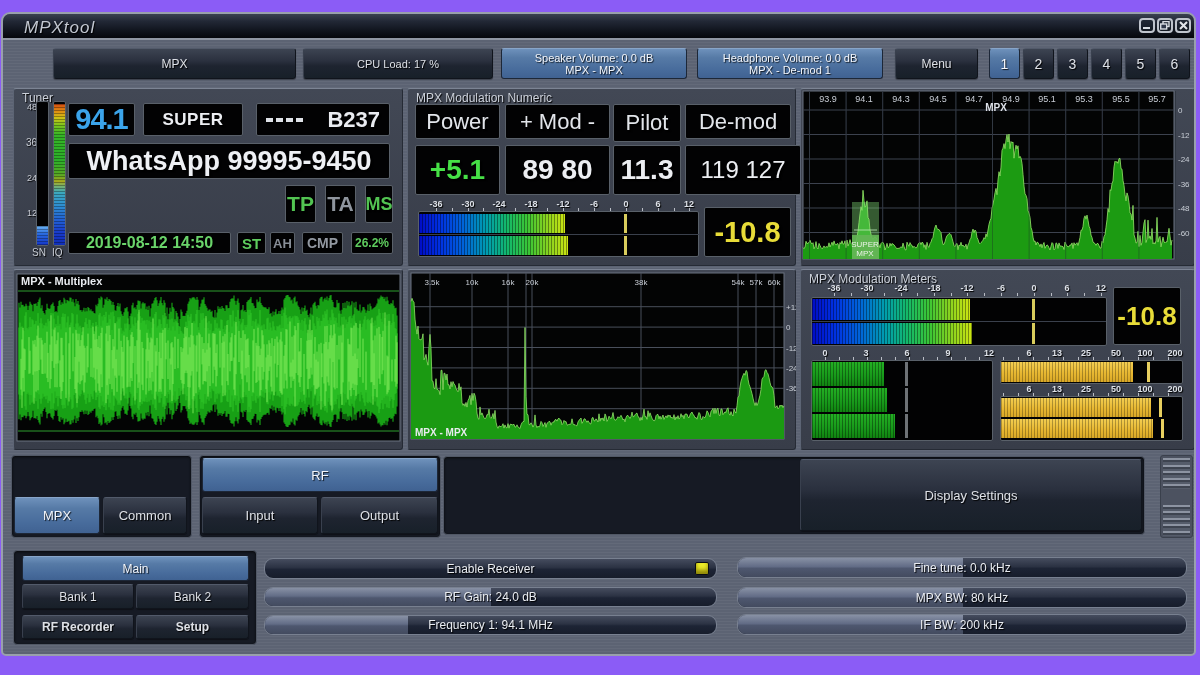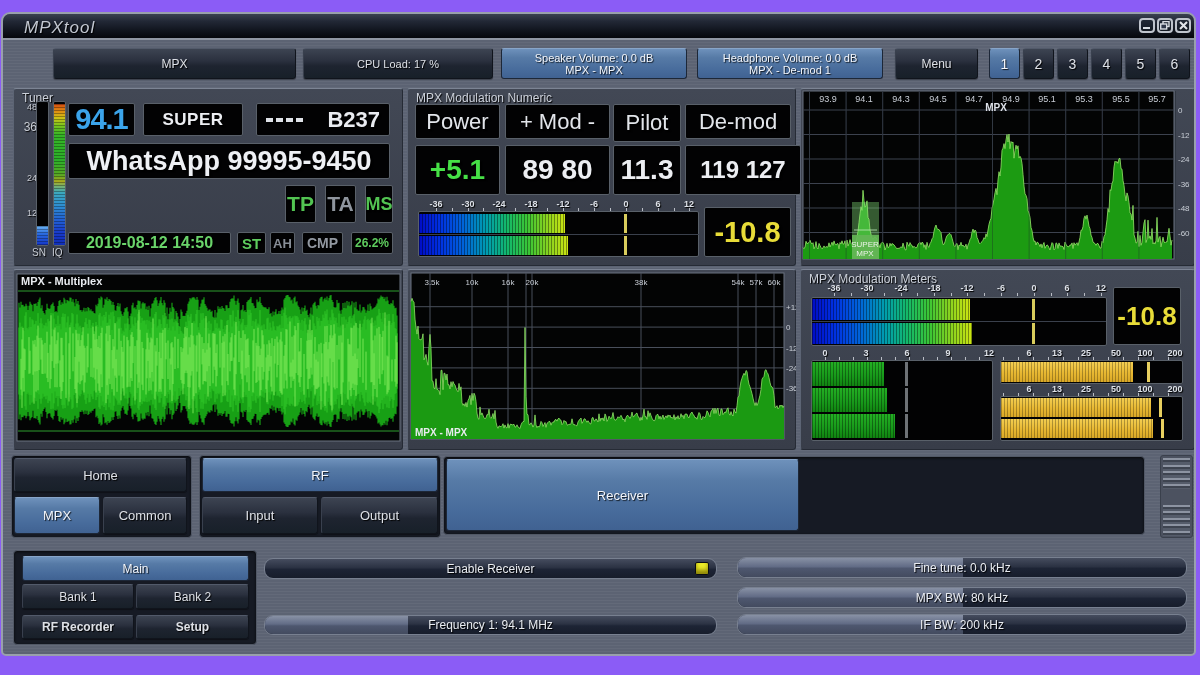--- a/index.html
+++ b/index.html
@@ -74,21 +74,21 @@
         <div class="btn" style="left:892px;top:6px;width:83px;height:31px;font-size:12px">Menu</div>
         <div class="btnb" style="left:986px;top:6px;width:31px;height:31px;font-size:14px">1</div>
         <div class="btn" style="left:1020px;top:6px;width:31px;height:31px;font-size:14px">2</div>
         <div class="btn" style="left:1054px;top:6px;width:31px;height:31px;font-size:14px">3</div>
         <div class="btn" style="left:1088px;top:6px;width:31px;height:31px;font-size:14px">4</div>
         <div class="btn" style="left:1122px;top:6px;width:31px;height:31px;font-size:14px">5</div>
         <div class="btn" style="left:1156px;top:6px;width:31px;height:31px;font-size:14px">6</div>
         <div class="pnl" style="left:10px;top:46px;width:390px;height:178px"></div>
         <div class="plbl" style="left:19px;top:49px">Tuner</div>
         <div class="abs" style="left:17px;top:60px;width:17px;font-size:9px;color:#c8ccd4;text-align:right;text-shadow:1px 1px 1px #000">48</div>
-        <div class="abs" style="left:17px;top:78px;width:17px;font-size:12px;color:#c8ccd4;text-align:right;text-shadow:1px 1px 1px #000">36</div>
+        <div class="abs" style="left:17px;top:95px;width:17px;font-size:10px;color:#c8ccd4;text-align:right;text-shadow:1px 1px 1px #000">36</div>
         <div class="abs" style="left:17px;top:131px;width:17px;font-size:9px;color:#c8ccd4;text-align:right;text-shadow:1px 1px 1px #000">24</div>
         <div class="abs" style="left:17px;top:166px;width:17px;font-size:9px;color:#c8ccd4;text-align:right;text-shadow:1px 1px 1px #000">12</div>
         <div class="abs" style="left:29px;top:205px;font-size:10px;color:#c8ccd4;text-shadow:1px 1px 1px #000">SN</div>
         <div class="abs" style="left:49px;top:205px;font-size:10px;color:#c8ccd4;text-shadow:1px 1px 1px #000">IQ</div>
         <div class="blk" style="left:33px;top:59px;width:13px;height:145px"></div>
         <div class="abs" style="left:34px;top:184px;width:11px;height:19px;background:linear-gradient(180deg,#6cb4f4 0%,#2a6ce0 40%,#1436c8 100%);background-image:repeating-linear-gradient(180deg,rgba(0,0,0,.3) 0 1px,rgba(0,0,0,0) 1px 3px),linear-gradient(180deg,#6cb4f4 0%,#2a6ce0 40%,#1436c8 100%)"></div>
         <div class="blk" style="left:50px;top:59px;width:13px;height:145px"></div>
         <div class="abs" style="left:51px;top:62px;width:11px;height:141px;background-image:repeating-linear-gradient(180deg,rgba(0,0,0,.32) 0 1px,rgba(0,0,0,0) 1px 3px),linear-gradient(180deg,#d44b10 0%,#e08c12 5%,#cdc316 10%,#7ec41e 15%,#35b426 22%,#2cb02a 40%,#57a824 50%,#a8a81e 55%,#7ab06a 58%,#3ba8c0 63%,#2f8fd0 72%,#2261d4 82%,#1838c8 92%,#1030b8 100%)"></div>
         <div class="blk emb" style="left:65px;top:61px;width:67px;height:33px;font-size:29px;font-weight:bold;color:#3ba4ea;letter-spacing:-1px">94.1</div>
         <div class="blk emb" style="left:140px;top:61px;width:100px;height:33px;font-size:17px;font-weight:bold;color:#eceef2;letter-spacing:.5px">SUPER</div>
@@ -107,21 +107,21 @@
         <div class="blk emb" style="left:348px;top:190px;width:42px;height:22px;font-size:12px;font-weight:bold;color:#5ecc5e">26.2%</div>
         <div class="pnl" style="left:404px;top:46px;width:389px;height:178px"></div>
         <div class="plbl" style="left:413px;top:49px">MPX Modulation Numeric</div>
         <div class="blk emb" style="left:412px;top:62px;width:85px;height:35px;font-size:22px;color:#e2e5ea">Power</div>
         <div class="blk emb" style="left:412px;top:103px;width:85px;height:50px;font-size:28px;font-weight:bold;color:#46e046">+5.1</div>
         <div class="blk emb" style="left:502px;top:62px;width:105px;height:35px;font-size:22px;color:#e2e5ea">+ Mod -</div>
         <div class="blk emb" style="left:502px;top:103px;width:105px;height:50px;font-size:28px;font-weight:bold;color:#eceef2">89 80</div>
         <div class="blk emb" style="left:610px;top:62px;width:68px;height:38px;font-size:22px;color:#e2e5ea">Pilot</div>
         <div class="blk emb" style="left:610px;top:103px;width:68px;height:50px;font-size:28px;font-weight:bold;color:#eceef2">11.3</div>
         <div class="blk emb" style="left:682px;top:62px;width:106px;height:35px;font-size:22px;color:#e2e5ea">De-mod</div>
-        <div class="blk emb" style="left:682px;top:103px;width:116px;height:50px;font-size:24px;font-weight:bold;color:#eceef2">119 127</div>
+        <div class="blk emb" style="left:682px;top:103px;width:116px;height:50px;font-size:24px;font-weight:normal;color:#eceef2">119 127</div>
         <div class="sc" style="left:433px;top:157px">-36</div>
         <div class="sc" style="left:465px;top:157px">-30</div>
         <div class="sc" style="left:496px;top:157px">-24</div>
         <div class="sc" style="left:528px;top:157px">-18</div>
         <div class="sc" style="left:560px;top:157px">-12</div>
         <div class="sc" style="left:591px;top:157px">-6</div>
         <div class="sc" style="left:623px;top:157px">0</div>
         <div class="sc" style="left:655px;top:157px">6</div>
         <div class="sc" style="left:686px;top:157px">12</div>
         <div class="abs" style="left:433px;top:166px;width:1px;height:3px;background:#b9bdc5"></div>
@@ -353,42 +353,45 @@
         <div class="abs" style="left:1120px;top:351px;width:1px;height:3px;background:#b9bdc5"></div>
         <div class="abs" style="left:1135px;top:351px;width:1px;height:3px;background:#b9bdc5"></div>
         <div class="abs" style="left:1150px;top:351px;width:1px;height:3px;background:#b9bdc5"></div>
         <div class="abs" style="left:1165px;top:351px;width:1px;height:3px;background:#b9bdc5"></div>
         <div class="blk" style="left:997px;top:354px;width:183px;height:45px"></div>
         <div class="abs" style="left:998px;top:356px;width:150px;height:19px;background-image:repeating-linear-gradient(90deg,rgba(0,0,0,.28) 0 1px,rgba(0,0,0,0) 1px 3px),linear-gradient(180deg,#f4cf52 0%,#e8b832 55%,#d9a826 100%)"></div>
         <div class="abs" style="left:1156px;top:356px;width:3px;height:19px;background:#e8d060"></div>
         <div class="abs" style="left:998px;top:377px;width:152px;height:19px;background-image:repeating-linear-gradient(90deg,rgba(0,0,0,.28) 0 1px,rgba(0,0,0,0) 1px 3px),linear-gradient(180deg,#f4cf52 0%,#e8b832 55%,#d9a826 100%)"></div>
         <div class="abs" style="left:1158px;top:377px;width:3px;height:19px;background:#e8d060"></div>
         <div class="grp" style="left:8px;top:413px;width:181px;height:83px"></div>
-        <div class="btn" style="left:11px;top:416px;width:173px;height:34px;font-size:13px">Home</div>
         <div class="btnb" style="left:11px;top:455px;width:86px;height:37px;font-size:13px">MPX</div>
         <div class="btn" style="left:100px;top:455px;width:84px;height:37px;font-size:13px">Common</div>
         <div class="grp" style="left:196px;top:413px;width:242px;height:83px"></div>
         <div class="btnb" style="left:199px;top:416px;width:236px;height:34px;font-size:13px">RF</div>
         <div class="btn" style="left:199px;top:455px;width:116px;height:37px;font-size:13px">Input</div>
         <div class="btn" style="left:318px;top:455px;width:117px;height:37px;font-size:13px">Output</div>
         <div class="grp" style="left:440px;top:414px;width:702px;height:79px"></div>
-        <div class="btnb" style="left:443px;top:417px;width:353px;height:72px;font-size:13px">Receiver</div>
+        <div class="btn" style="left:797px;top:417px;width:342px;height:72px;font-size:13px">Display Settings</div>
         <div class="abs" style="left:1157px;top:413px;width:33px;height:83px;background:#4c5260;border:1px solid #3a404c;border-radius:3px"></div>
         <div class="abs" style="left:1160px;top:416px;width:27px;height:31px;background-image:repeating-linear-gradient(180deg,#8d94a2 0 2px,#3e4450 2px 4px,#555c6a 4px 6.5px)"></div>
         <div class="abs" style="left:1160px;top:463px;width:27px;height:31px;background-image:repeating-linear-gradient(180deg,#8d94a2 0 2px,#3e4450 2px 4px,#555c6a 4px 6.5px)"></div>
         <div class="grp" style="left:10px;top:508px;width:244px;height:95px"></div>
         <div class="btnb" style="left:19px;top:514px;width:227px;height:25px;font-size:12px">Main</div>
         <div class="btn" style="left:19px;top:542px;width:112px;height:25px;font-size:12px">Bank 1</div>
         <div class="btn" style="left:133px;top:542px;width:113px;height:25px;font-size:12px">Bank 2</div>
         <div class="btn" style="left:19px;top:573px;width:112px;height:24px;font-size:12px;font-weight:bold">RF Recorder</div>
         <div class="btn" style="left:133px;top:573px;width:113px;height:24px;font-size:12px;font-weight:bold">Setup</div>
         <div class="sld" style="left:261px;top:516px;width:453px;height:21px">
           <span class="stxt">Enable Receiver</span>
           <div class="abs" style="left:430px;top:3px;width:14px;height:13px;background:#ecec28;border:1px solid #0a0d14;border-radius:2px;box-shadow:inset 0 -4px 4px rgba(120,110,0,.8)"></div>
         </div>
+        <div class="sld" style="left:261px;top:545px;width:453px;height:20px">
+          <div class="sfill" style="width:226px"></div>
+          <span class="stxt">RF Gain: 24.0 dB</span>
+        </div>
         <div class="sld" style="left:261px;top:573px;width:453px;height:20px">
           <div class="sfill" style="width:143px"></div>
           <span class="stxt">Frequency 1: 94.1 MHz</span>
         </div>
         <div class="sld" style="left:734px;top:515px;width:450px;height:21px">
           <div class="sfill" style="width:225px"></div>
           <span class="stxt">Fine tune: 0.0 kHz</span>
         </div>
         <div class="sld" style="left:734px;top:545px;width:450px;height:21px">
           <div class="sfill" style="width:225px"></div>

